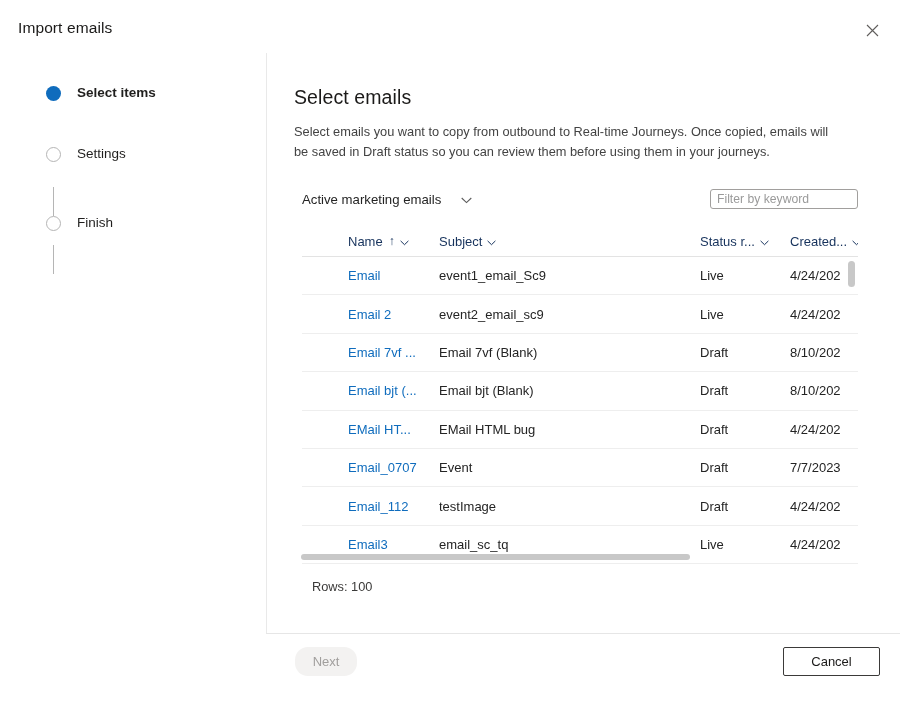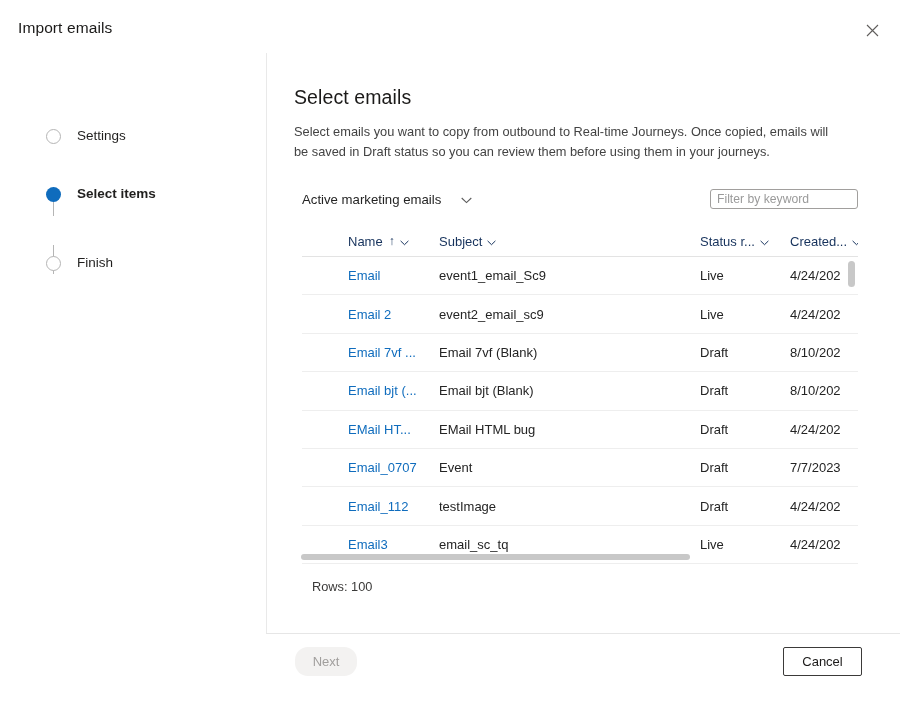--- a/index.html
+++ b/index.html
@@ -260,21 +260,21 @@
     border-radius: 13px;
     color: #a19f9d;
     font-family: "Liberation Sans", sans-serif;
     font-size: 13px;
     cursor: default;
   }
   .btn-cancel {
     position: absolute;
     left: 783px;
     top: 647px;
-    width: 79px;
+    width: 97px;
     height: 29px;
     background: #ffffff;
     border: 1px solid #3b3a39;
     border-radius: 2px;
     color: #1b1a19;
     font-family: "Liberation Sans", sans-serif;
     font-size: 13px;
     cursor: pointer;
   }
 </style>
@@ -291,28 +291,28 @@
   </span>
 </button>
 
 <div class="vdivider"></div>
 <div class="hdivider"></div>
 
 <div class="stepper">
   <div class="connector c1"></div>
   <div class="connector c2"></div>
 
+  <div class="step">
+    <span class="dot active"></span>
+    <span class="step-label active">Select items</span>
+  </div>
+
   <div class="step" style="margin-top:43px">
     <span class="dot idle"></span>
     <span class="step-label">Settings</span>
-  </div>
-
-  <div class="step">
-    <span class="dot active"></span>
-    <span class="step-label active">Select items</span>
   </div>
 
   <div class="step" style="margin-top:51px">
     <span class="dot idle"></span>
     <span class="step-label">Finish</span>
   </div>
 </div>
 
 <div class="pane">
   <h1 class="pane-title">Select emails</h1>

